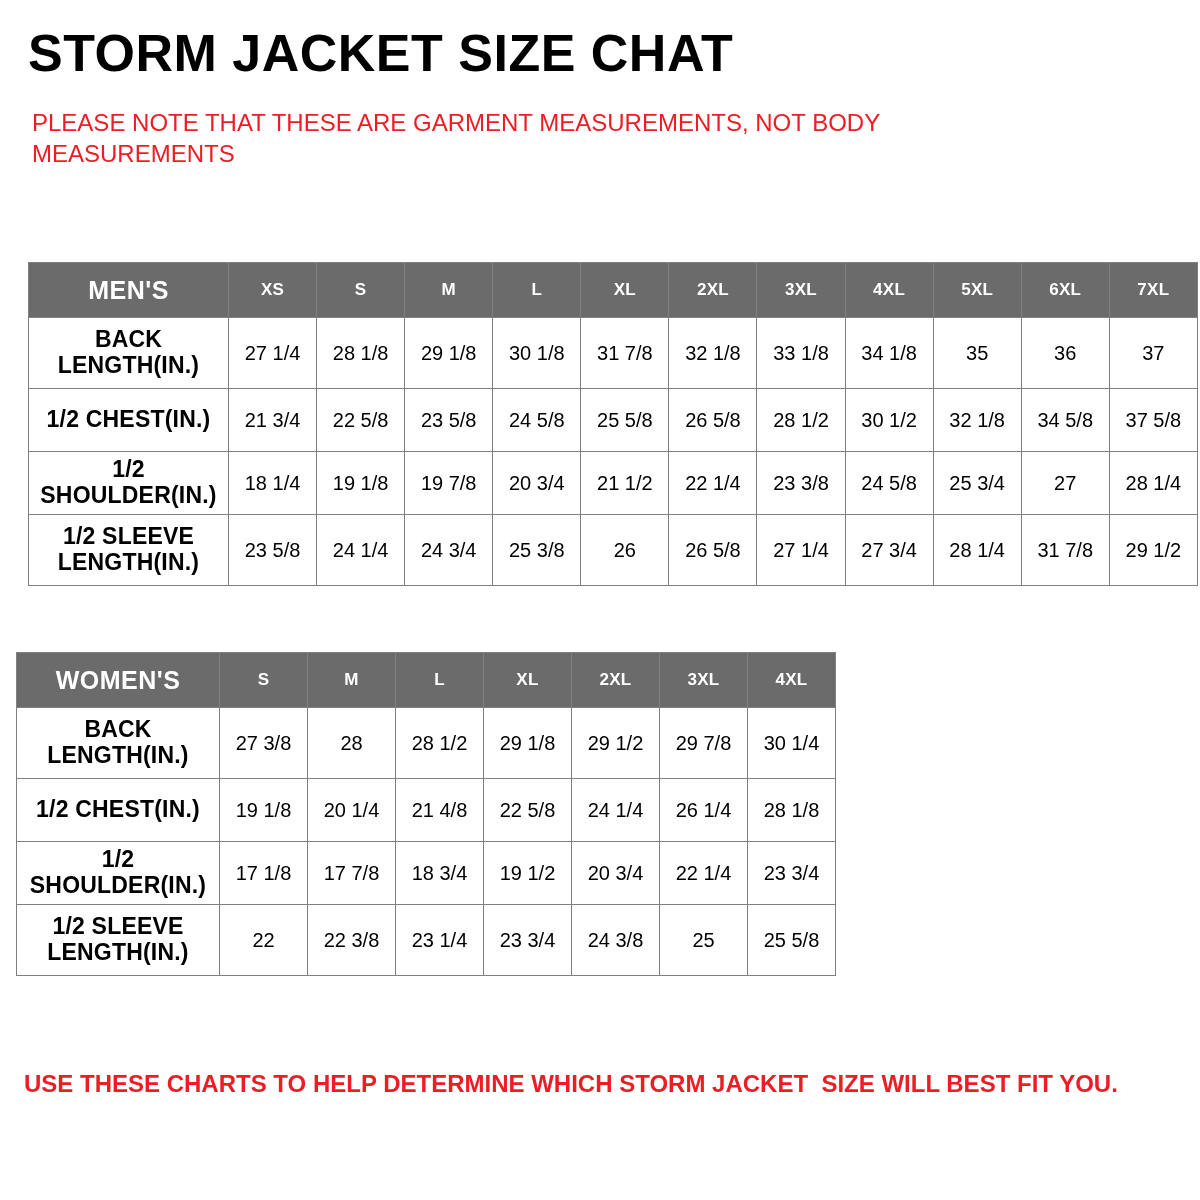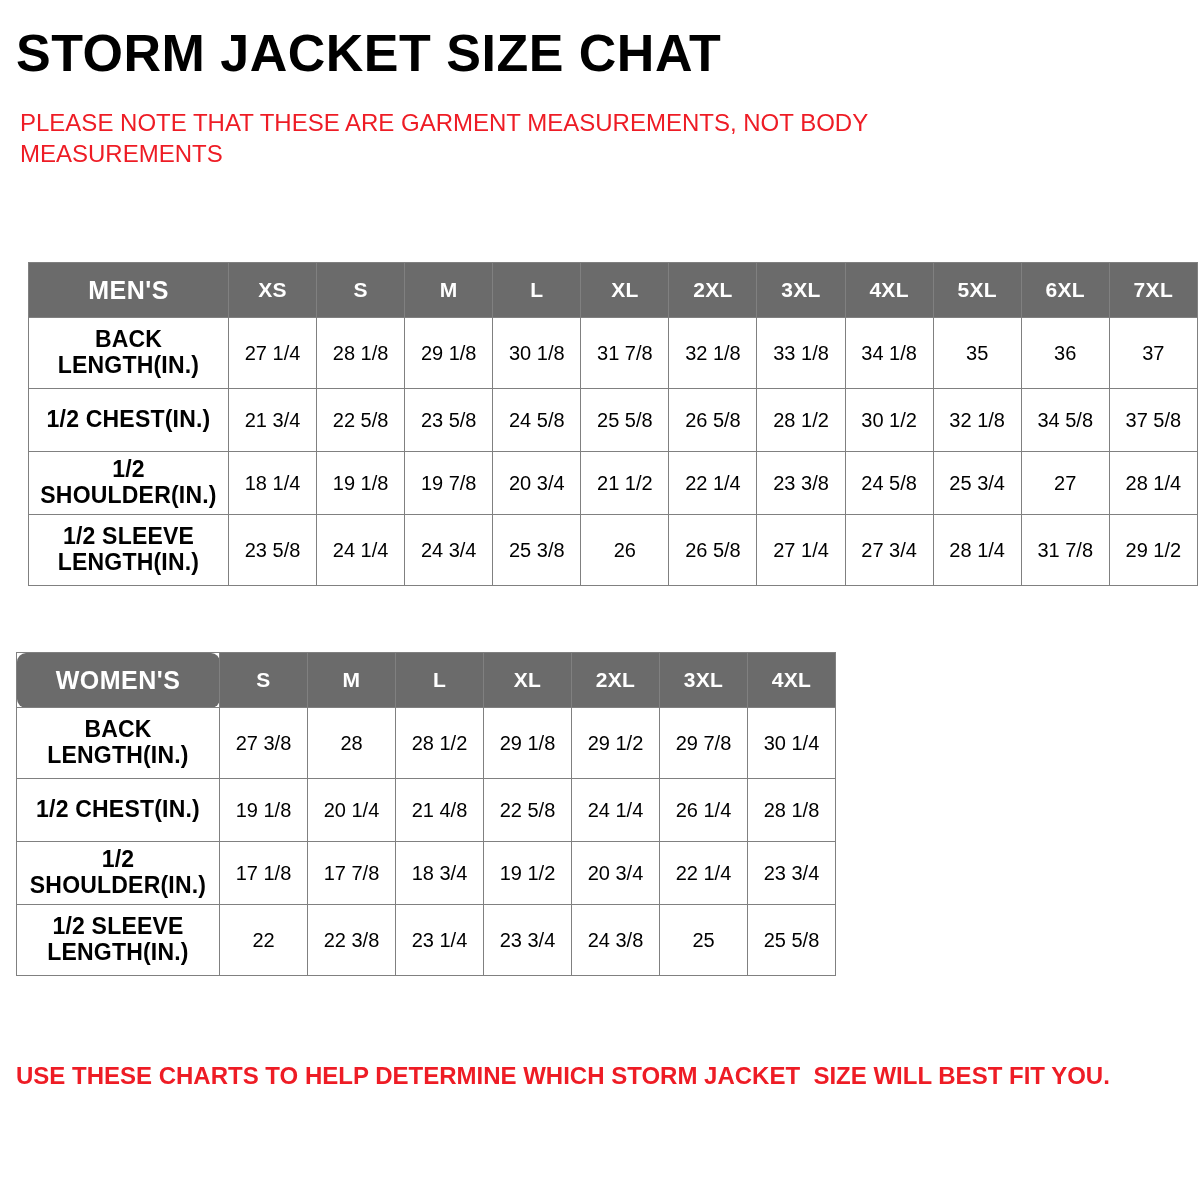--- a/index.html
+++ b/index.html
@@ -13,21 +13,21 @@
     font-family: "Liberation Sans", sans-serif;
     color: #000000;
     overflow: hidden;
     position: relative;
   }
 
   .page {
     width: 1000px;
     height: 1200px;
     box-sizing: border-box;
-    padding: 0 16px;
+    padding: 0 28px;
     position: relative;
   }
 
   
   .title {
     font-size: 52px;
     font-weight: bold;
     letter-spacing: 0.5px;
     line-height: 1.05;
     color: #000000;
@@ -45,21 +45,21 @@
     margin: 4px;
     padding-top: 22px;
     max-width: 960px;
   }
 
   .footer-note {
     color: #ee1c25;
     font-size: 24px;
     font-weight: bold;
     line-height: 1.3;
-    margin: 0;
+    margin: 8px;
     white-space: pre;
     position: absolute;
     left: 16px;
     top: 1060px;
   }
 
   
   table.sizechart {
     border-collapse: collapse;
     table-layout: fixed;
@@ -80,21 +80,21 @@
     background: #6b6b6b;
     color: #ffffff;
     font-weight: bold;
     height: 54px;
   }
   table.sizechart thead th.hdr-label {
     font-size: 25px;
     letter-spacing: 0.5px;
   }
   table.sizechart thead th.hdr-size {
-    font-size: 21px;
+    font-size: 17px;
     letter-spacing: 0.3px;
     margin-top: 8px;
   }
 
   
   table.sizechart tbody td {
     background: #ffffff;
     color: #000000;
     height: 58px;
     font-size: 20px;
@@ -124,21 +124,21 @@
   
   #womens-table {
     position: absolute;
     left: 16px;
     top: 652px;
     width: 819px;
   }
   #womens-table col.c-label { width: 203px; }
   #womens-table col.c-size  { width: 88px; }
 
-  #womens-table thead th.hdr-label { font-size: 25px; border-radius: 9px; }
+  #womens-table thead th.hdr-label { font-size: 25px; }
   #womens-table tbody td.rowlabel  { font-size: 23px; }
 </style>
 </head>
 <body>
 
 <div class="page">
 
   <h1 class="title">STORM JACKET SIZE CHAT</h1>
 
   <p class="notice">PLEASE NOTE THAT THESE ARE GARMENT MEASUREMENTS, NOT BODY MEASUREMENTS</p>

